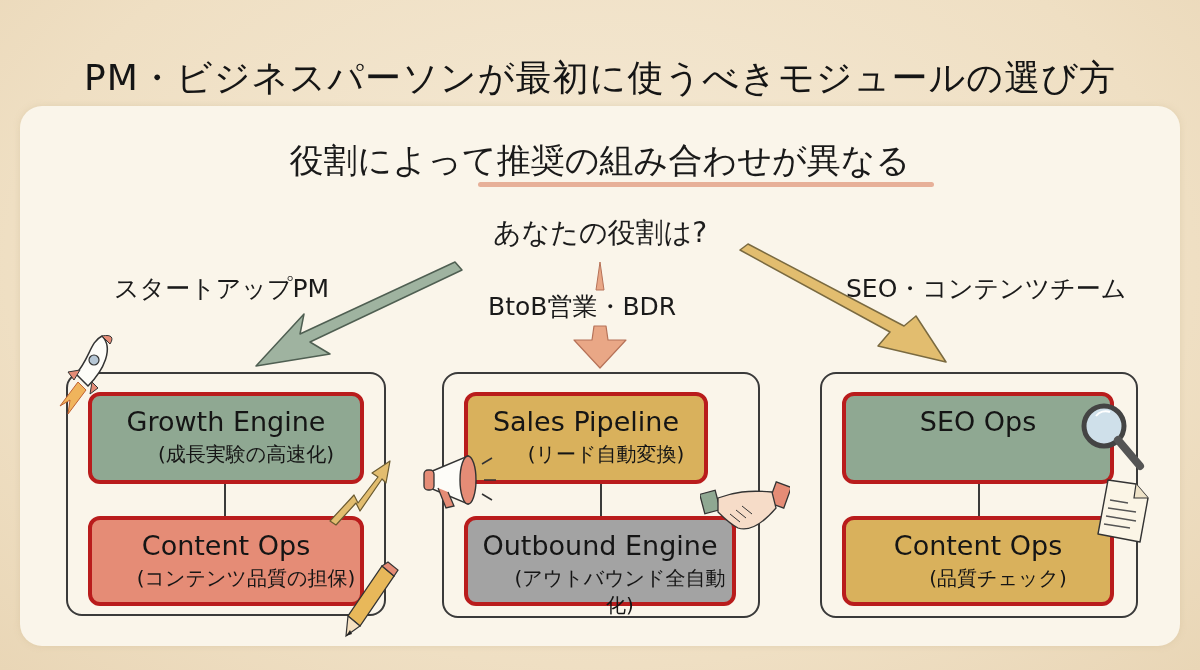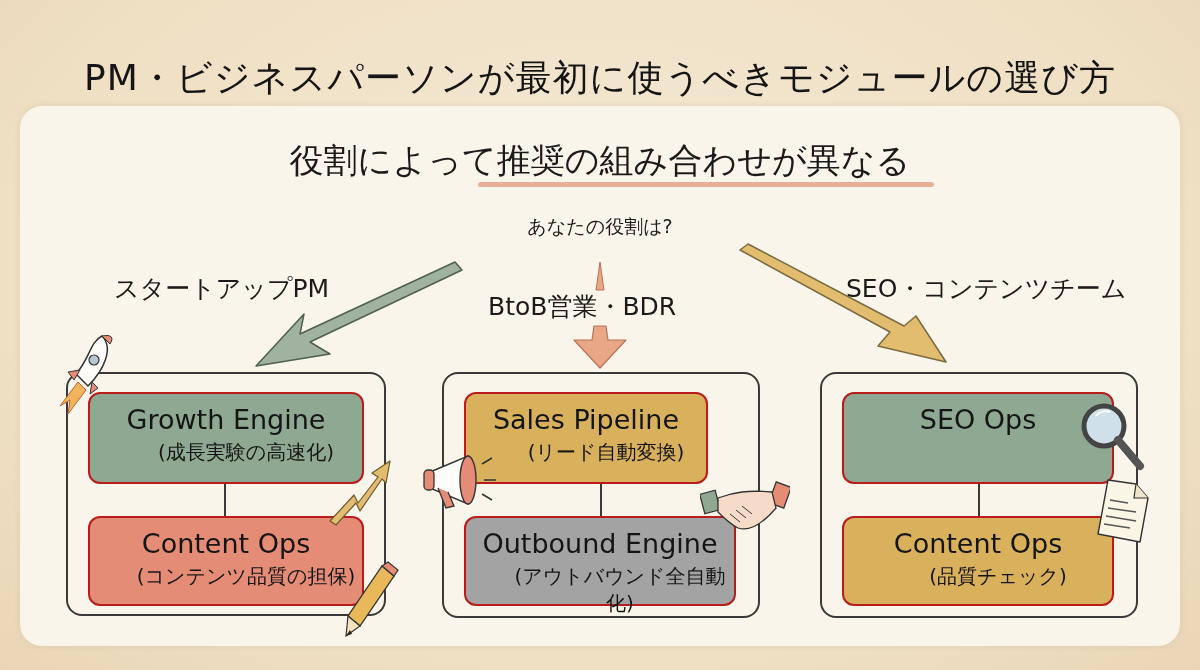--- a/index.html
+++ b/index.html
@@ -21,29 +21,29 @@
   .subtitle {
     position: absolute; top: 138px; left: 0; width: 1200px; text-align: center;
     font-size: 34px; color: #1a1a1a;
   }
   .underline {
     position: absolute; left: 478px; top: 182px; width: 456px; height: 5px;
     background: #e4a890; border-radius: 3px; opacity: 0.9;
   }
   .question {
     position: absolute; top: 214px; left: 0; width: 1200px; text-align: center;
-    font-size: 19px;
+    font-size: 28px;
   }
   .role-label { position: absolute; font-size: 25px; color: #1a1a1a; }
   svg.arrows { position: absolute; left: 0; top: 0; }
   .group {
     position: absolute; border: 2px solid #3a3a3a; border-radius: 16px;
   }
   .module {
-    position: absolute; border: 2px solid #b91c1c; border-radius: 12px;
+    position: absolute; border: 4px solid #b91c1c; border-radius: 12px;
     text-align: center;
   }
   .module .name { font-size: 27px; margin-top: 10px; color: #151515; }
   .module .desc { font-size: 20px; margin-top: 4px; color: #151515; margin-left: 40px; }
   .connector { position: absolute; width: 2px; background: #3a3a3a; }
   .deco { position: absolute; }
 </style>
 </head>
 <body>
 

